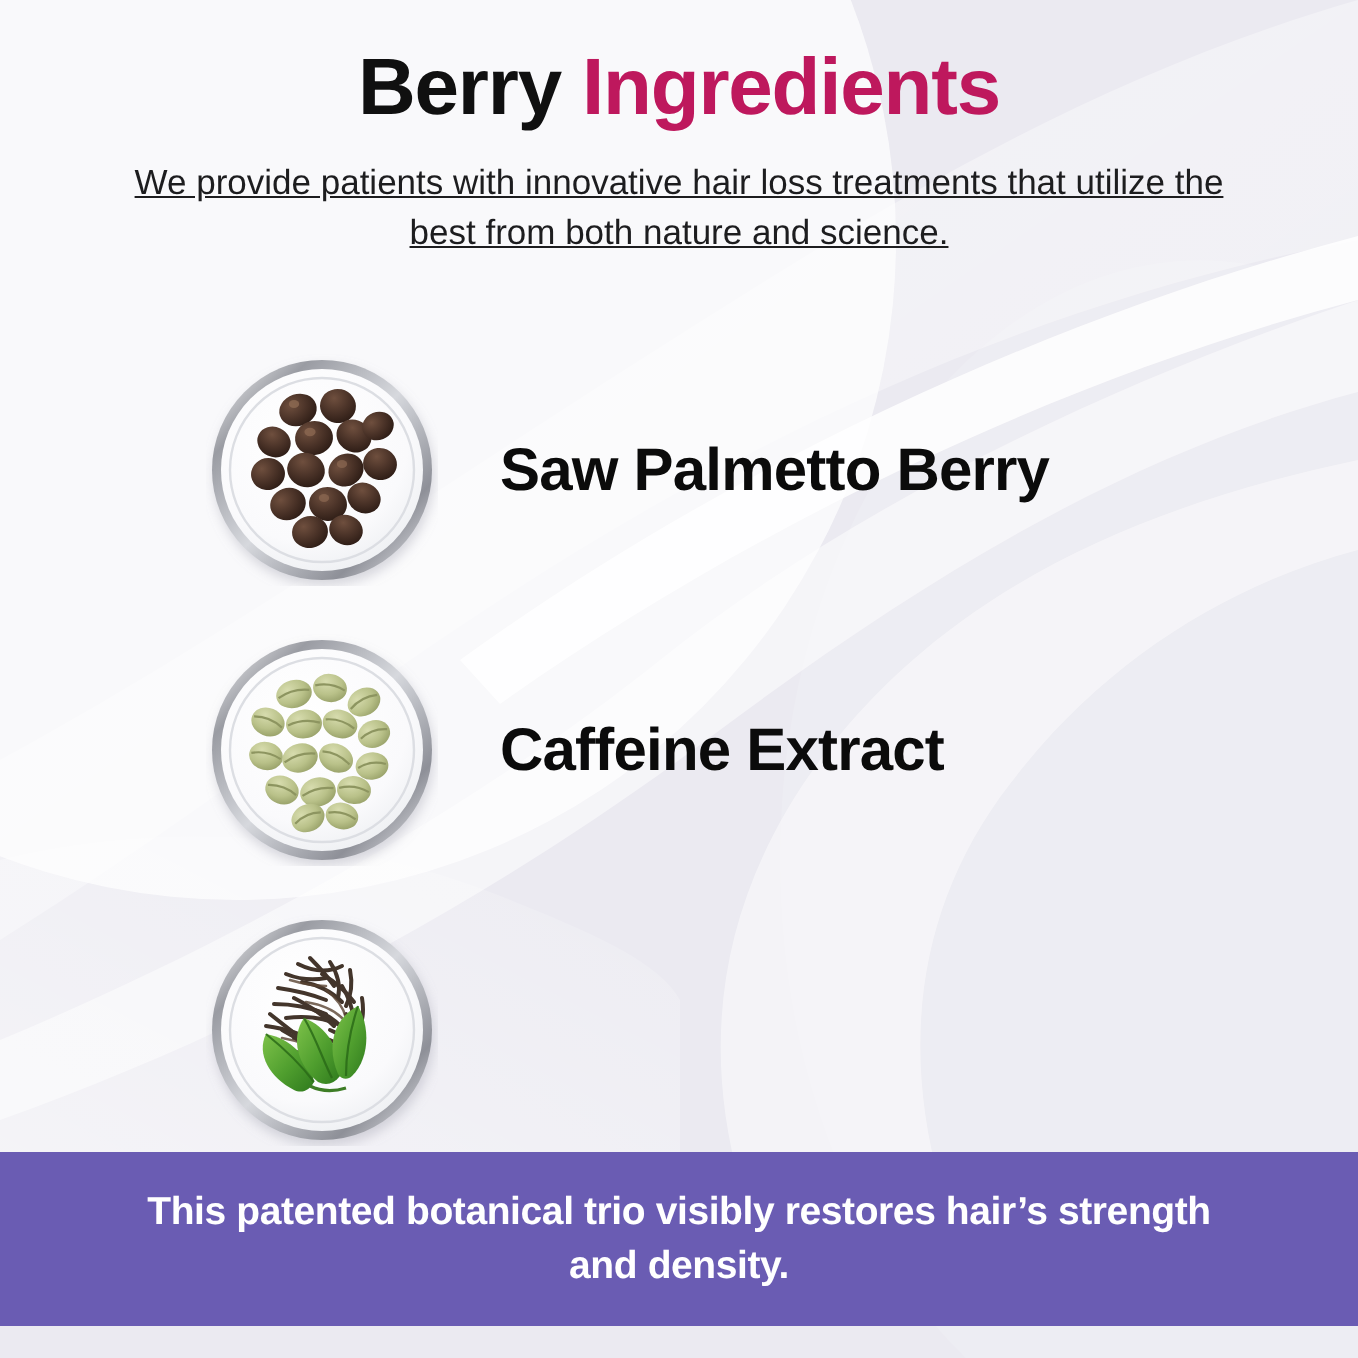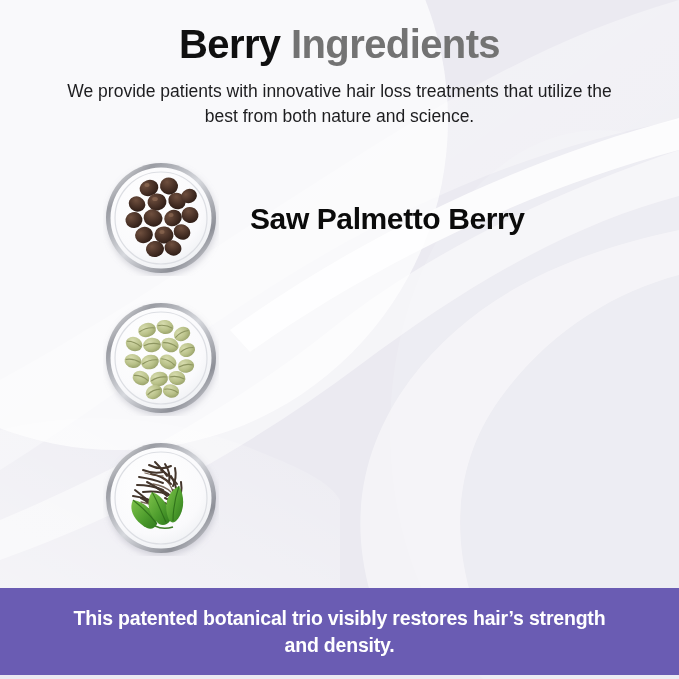--- a/index.html
+++ b/index.html
@@ -19,44 +19,45 @@
   
   .bg-layer { position:absolute; inset:0; pointer-events:none; }
   .bg-layer svg { display:block; width:679px; height:679px; }
 
   
   .header { position:absolute; left:0; top:22px; width:679px; text-align:center; z-index:5; }
   .title {
     font-size:40px; font-weight:bold; letter-spacing:-0.6px;
     line-height:1.12; color:#101010;
   }
-  .title .accent { color:#737373;text-align:right; }
+  .title .accent { color:#be185d;text-align:right; }
   .subtitle {
     margin-top:12px;
     font-size:17.5px; line-height:1.42; color:#1d1d1f;
     font-weight:400;
     padding:0 58px;
+    text-decoration:underline;
   }
 
   
-  .rows { position:absolute; left:0; top:148px; width:679px; z-index:4; }
+  .rows { position:absolute; left:0; top:165px; width:679px; z-index:4; }
   .row { position:relative; height:140px; display:flex; align-items:center; }
   .dish-wrap { position:relative; width:136px; height:130px; margin-left:92px; flex:0 0 auto; }
   .dish { position:absolute; left:11px; top:7px; width:116px; height:116px; }
   .dish svg { display:block; width:116px; height:116px; }
   .ing-label {
     margin-left:22px;
     font-size:30px; font-weight:bold; color:#0b0b0b;
     letter-spacing:-0.4px; line-height:1.1;
     white-space:nowrap;
   }
 
   
   .footer {
-    position:absolute; left:0; bottom:4px; width:679px; height:87px;
+    position:absolute; left:0; bottom:16px; width:679px; height:87px;
     background:#6a5cb3;
     display:flex; align-items:center; justify-content:center;
     z-index:6;
   }
   .footer-text {
     color:#ffffff; font-size:19.5px; font-weight:bold;
     line-height:1.38; text-align:center; padding:0 60px;
     letter-spacing:-0.2px;
   }
 </style>
@@ -253,20 +254,21 @@
                   <path d="M44,92 q7,-3 14,0" stroke="#8d9560" stroke-width="1.1" fill="none"></path>
                 </g>
               <g transform="rotate(14 68 91)">
                   <ellipse cx="68" cy="91" rx="8.2" ry="6.6" fill="url(#bean)"></ellipse>
                   <path d="M61,91 q7,-3 14,0" stroke="#8d9560" stroke-width="1.1" fill="none"></path>
                 </g>
             </g>
           </svg>
         </div>
       </div>
+      <div class="ing-label">Caffeine Extract</div>
     </div>
 
     <div class="row">
       <div class="dish-wrap">
         <div class="dish">
           <svg viewBox="0 0 116 116" xmlns="http://www.w3.org/2000/svg">
             <defs>
               <radialGradient id="d3in" cx="42%" cy="35%" r="72%">
                 <stop offset="0%" stop-color="#ffffff"></stop>
                 <stop offset="70%" stop-color="#fafafc"></stop>

